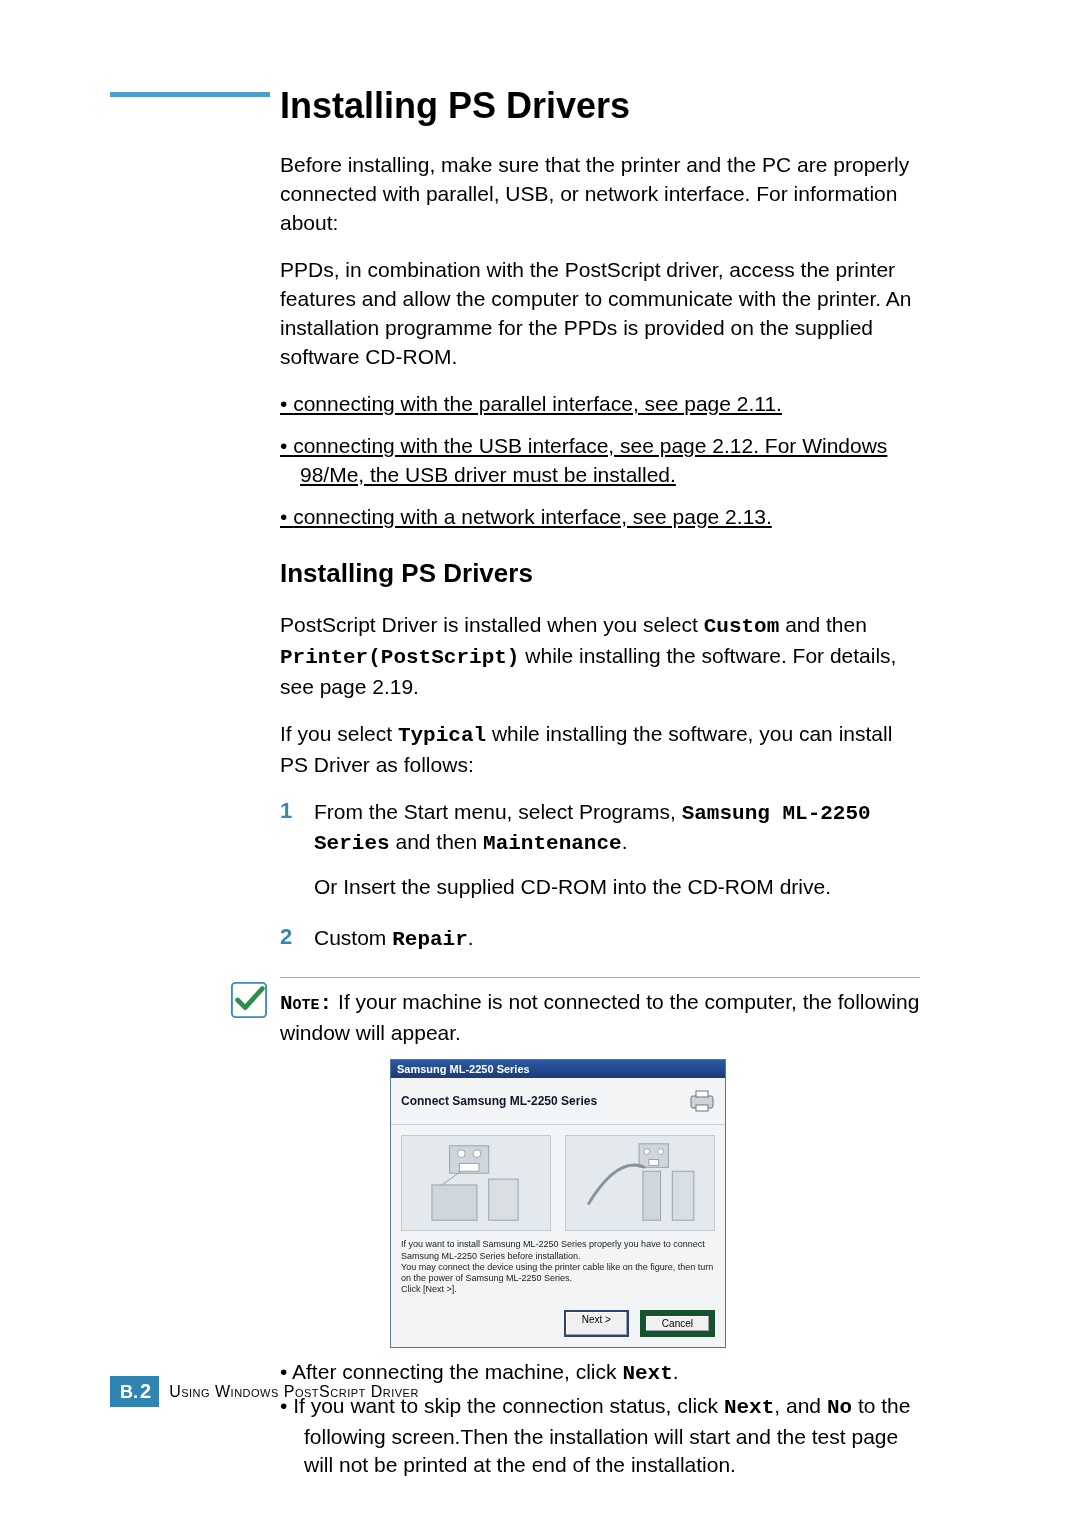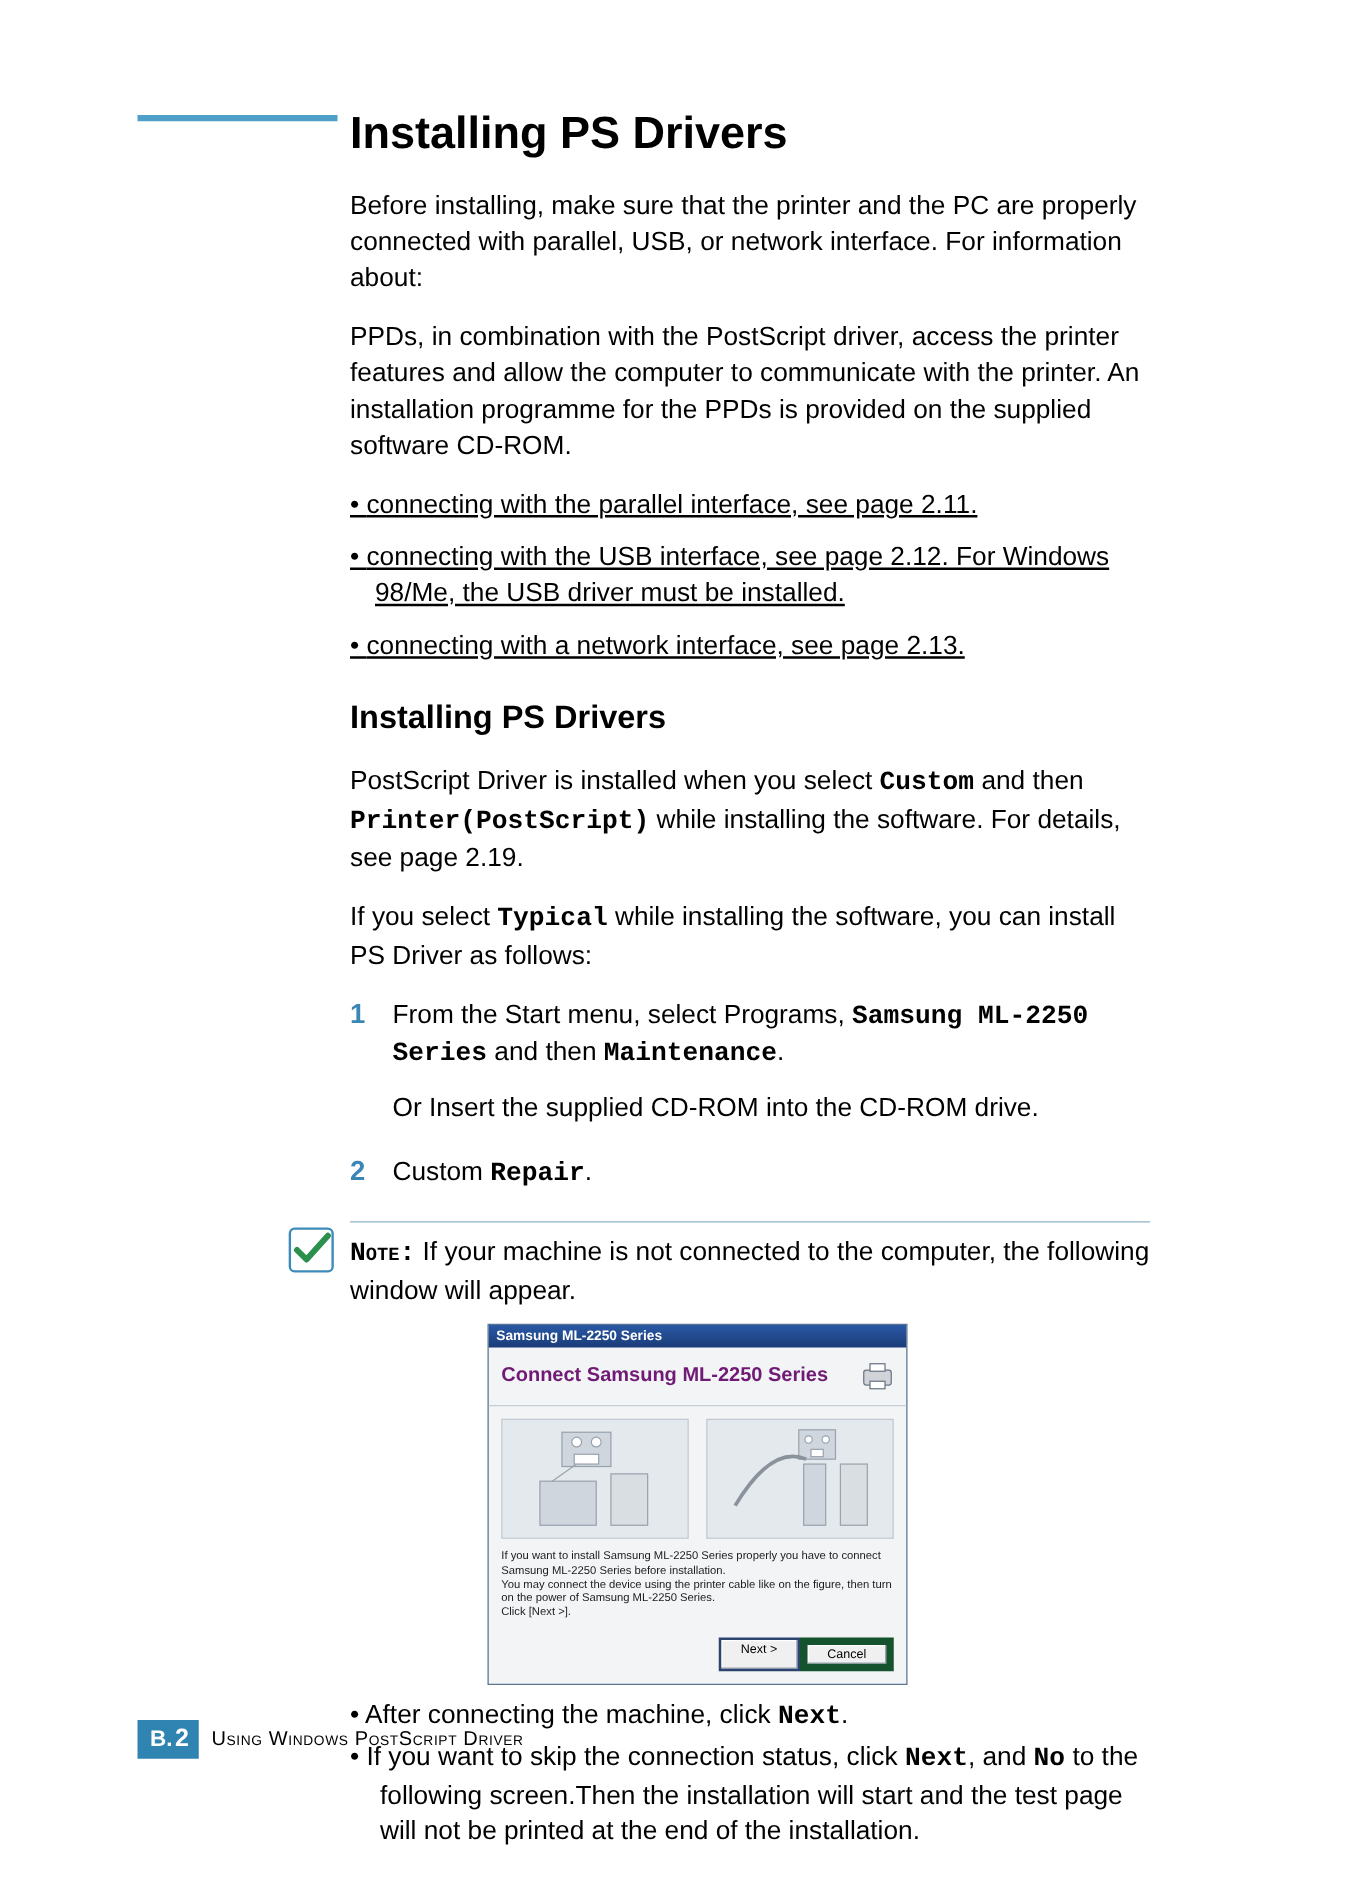--- a/index.html
+++ b/index.html
@@ -24,27 +24,27 @@
   .note-text { font-size: 21px; line-height: 1.36; margin-bottom: 12px; }
   .smallcaps { font-variant: small-caps; }
   .note-bullets { list-style: none; margin-top: 10px; }
   .note-bullets > li { font-size: 21px; line-height: 1.36; padding-left: 24px; text-indent: -24px; margin-bottom: 4px; }
   .note-bullets > li::before { content: "• "; }
 
   
   .dialog { margin: 0 auto 0 110px; width: 336px; border: 1px solid #5b7590; background: #f2f4f6; font-family: Tahoma, Arial, sans-serif; }
   .dialog .titlebar { background: linear-gradient(#2a59a5, #1a3c78); color: #fff; font-size: 11px; padding: 3px 6px; font-weight: 700; }
   .dialog .hdr { display: flex; align-items: center; justify-content: space-between; padding: 10px 10px; }
-  .dialog .hdr-title { font-size: 16px; font-weight: 700; color: #701a75; }
+  .dialog .hdr-title { font-size: 12px; font-weight: 700; color: #0f172a; }
   .dialog .hdr-ico { width: 26px; height: 26px; }
   .dialog .divider { height: 1px; background: #c6cdd4; }
   .dialog .imgs { display: flex; gap: 14px; padding: 10px 10px 8px 10px; }
   .dialog .imgbox { flex: 1; height: 96px; background: #e4e9ee; border: 1px solid #c2c9d1; position: relative; }
   .dialog .msg { font-size: 9px; color: #1b1b1b; padding: 0 10px 8px 10px; line-height: 1.25; }
-  .dialog .btns { display: flex; justify-content: flex-end; gap: 0; padding: 6px 10px 10px 10px; }
+  .dialog .btns { display: flex; justify-content: flex-end; gap: 11px; padding: 6px 10px 10px 10px; }
   .dialog .btn { font-size: 10px; padding: 2px 16px; border: 6px solid #14532d; background: #f0f0f0; box-shadow: inset -1px -1px 0 #9aa2ad, inset 1px 1px 0 #fff; }
   .dialog .btn.primary { border: 2px solid #2d4470; }
   .note-rule-bottom { height: 1px; background: #8db2c6; width: 640px; margin-top: 12px; }
 
   .footer { position: absolute; left: 110px; bottom: 72px; display: flex; align-items: center; gap: 10px; }
   .foot-box { background: #2f84b2; color: #fff; font-weight: 700; font-size: 18px; padding: 4px 8px 4px 10px; display: inline-flex; align-items: baseline; }
   .foot-box .foot-num { font-size: 20px; margin-left: 2px; }
   .foot-text { font-size: 16px; font-variant: small-caps; letter-spacing: 0.5px; }
   b { font-weight: 700; font-family: Liberation Mono, monospace; }
 </style>

